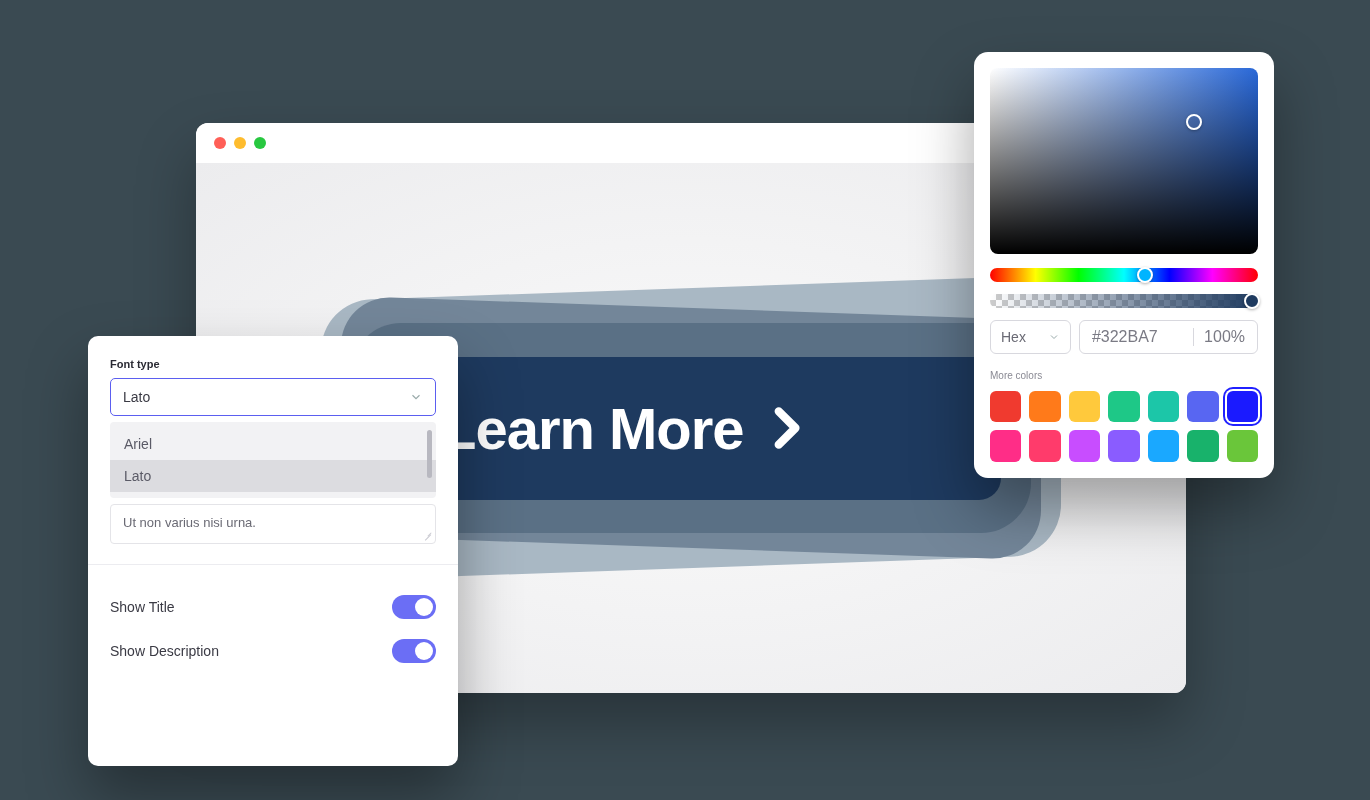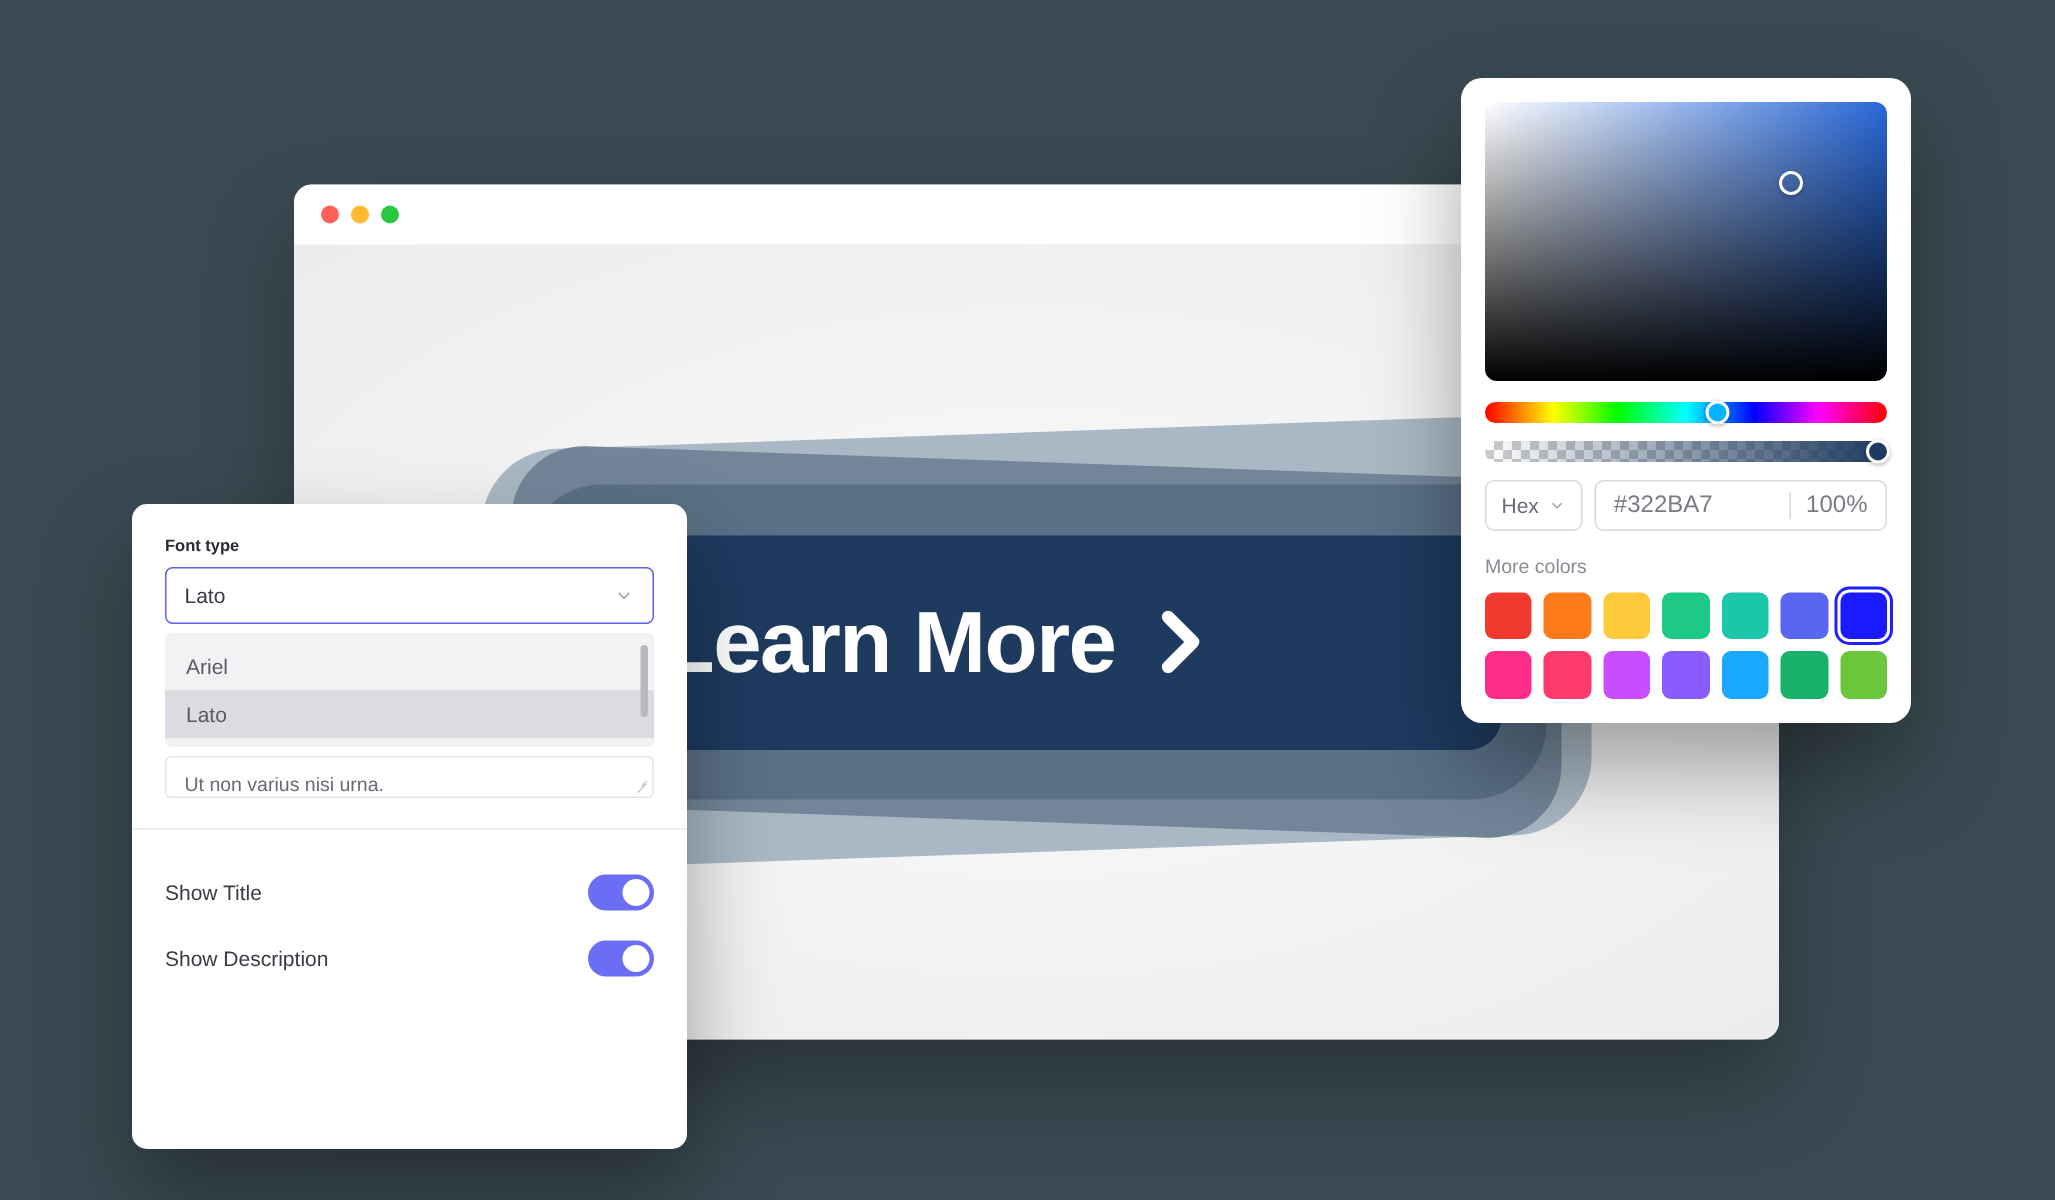--- a/index.html
+++ b/index.html
@@ -146,21 +146,21 @@
 }
 
 .text-preview {
   margin-top: 6px;
   border: 1px solid #e4e4e8;
   border-radius: 4px;
   padding: 10px 12px;
   font-size: 13px;
   color: #6a6a74;
   position: relative;
-  height: 28px;
+  height: 40px;
 }
 .resize-handle {
   position: absolute;
   right: 3px; bottom: 3px;
   width: 10px; height: 10px;
 }
 .resize-handle::before, .resize-handle::after {
   content: ''; position: absolute; background: #c8c8d0;
   width: 8px; height: 1px; transform: rotate(-45deg);
 }
@@ -260,21 +260,21 @@
 .alpha-thumb { right: -2px; background: #1e3a5f; }
 
 .color-inputs {
   display: flex;
   gap: 8px;
   margin-bottom: 16px;
 }
 .format-select {
   display: flex;
   align-items: center;
-  gap: 6px;
+  gap: 22px;
   border: 1px solid #d8d8de;
   border-radius: 6px;
   padding: 8px 10px;
   font-size: 14px;
   color: #6a6a74;
   cursor: pointer;
 }
 .hex-input {
   flex: 1;
   border: 1px solid #d8d8de;
@@ -282,21 +282,21 @@
   display: flex;
   align-items: center;
   padding: 0 12px;
   font-size: 16px;
   color: #7a7a84;
 }
 .hex-value { flex: 1; }
 .hex-divider { width: 1px; height: 18px; background: #d8d8de; margin: 0 10px; }
 
 .more-colors-label {
-  font-size: 13px;
+  font-size: 10px;
   color: #8a8a94;
   margin-bottom: 10px;
 }
 .swatch-grid {
   display: grid;
   grid-template-columns: repeat(7, 1fr);
   gap: 8px;
 }
 .swatch {
   aspect-ratio: 1;

